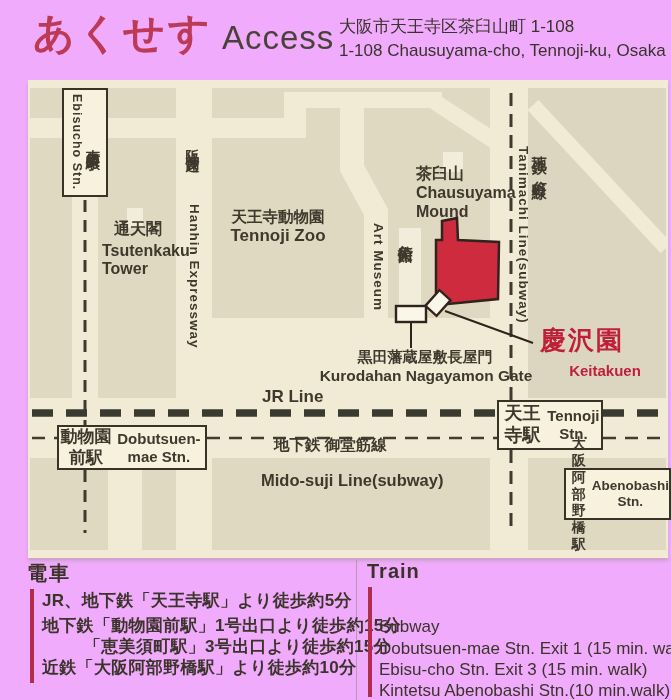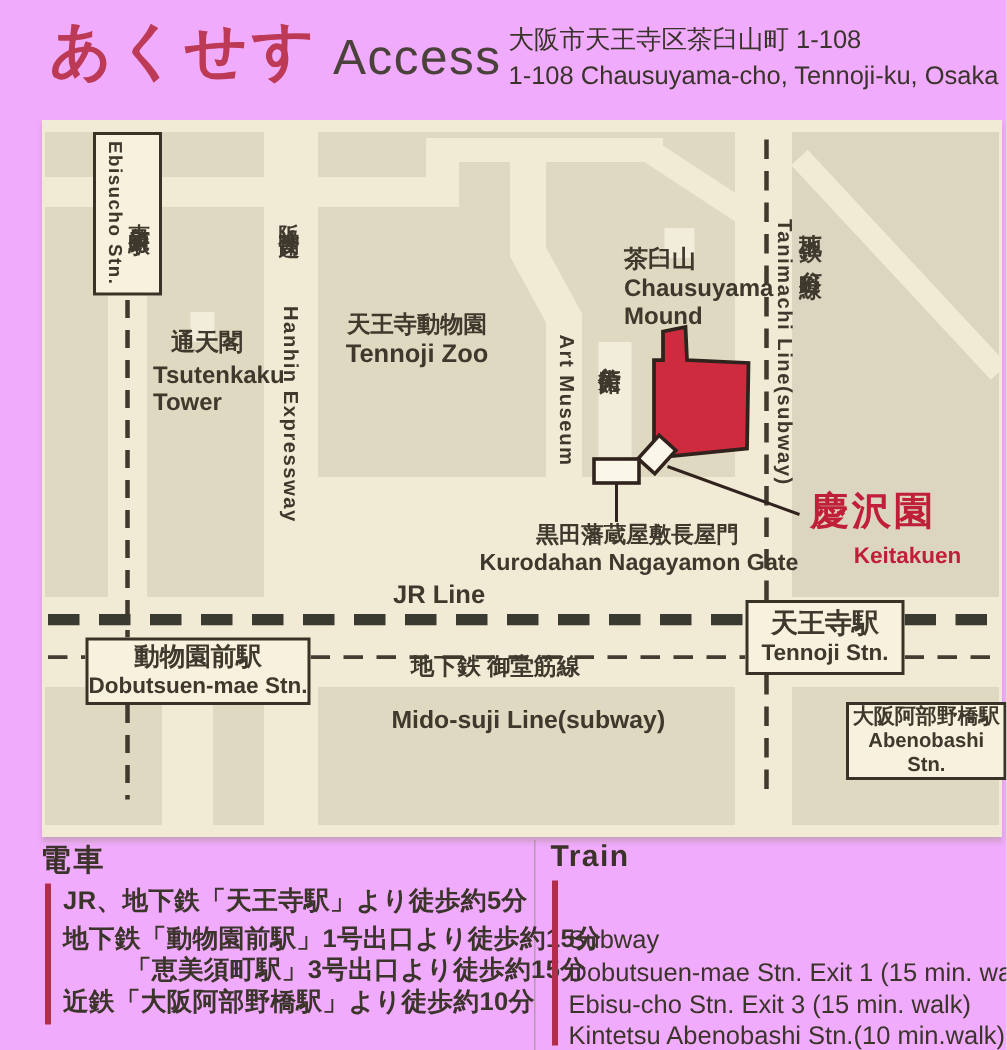--- a/index.html
+++ b/index.html
@@ -15,21 +15,21 @@
   .title-en{position:absolute;left:198px;top:19px;font-size:33px;color:#4a423a;letter-spacing:1px;margin-left:24px;}
   .address{position:absolute;left:339px;top:15px;font-size:17px;line-height:24px;color:#39332b;}
   
   .map-layer{position:absolute;left:28px;top:80px;width:640px;height:478px;
     box-shadow:0 3px 3px rgba(150,140,110,.35);}
   .map-layer svg{position:absolute;left:0;top:0;}
   .mlabel{position:absolute;color:#3e382d;font-weight:700;white-space:nowrap;line-height:1.15;}
   .vjp{writing-mode:vertical-rl;text-orientation:upright;letter-spacing:3px;}
   .ven{writing-mode:vertical-rl;letter-spacing:1px;}
   .stbox{position:absolute;background:#f7f1dd;border:2px solid #393327;box-sizing:border-box;
-    display:flex;flex-direction:column;align-items:center;justify-content:center;
+    display:flex;align-items:center;justify-content:center;
     color:#3e382d;font-weight:700;text-align:center;line-height:1.2;}
   .red{color:#c01f39;}
   
   .col-divider{position:absolute;left:356px;top:560px;width:1px;height:140px;background:#8d867c;opacity:.55;}
   .acc-head{position:absolute;font-size:20px;font-weight:700;color:#3b332a;letter-spacing:2px;}
   .redbar{position:absolute;width:4px;background:#b22c4b;}
   .acc-line{position:absolute;font-size:17px;color:#3b342a;white-space:nowrap;}
   .acc-jp{font-weight:700;letter-spacing:.3px;}
 </style>
 </head>

